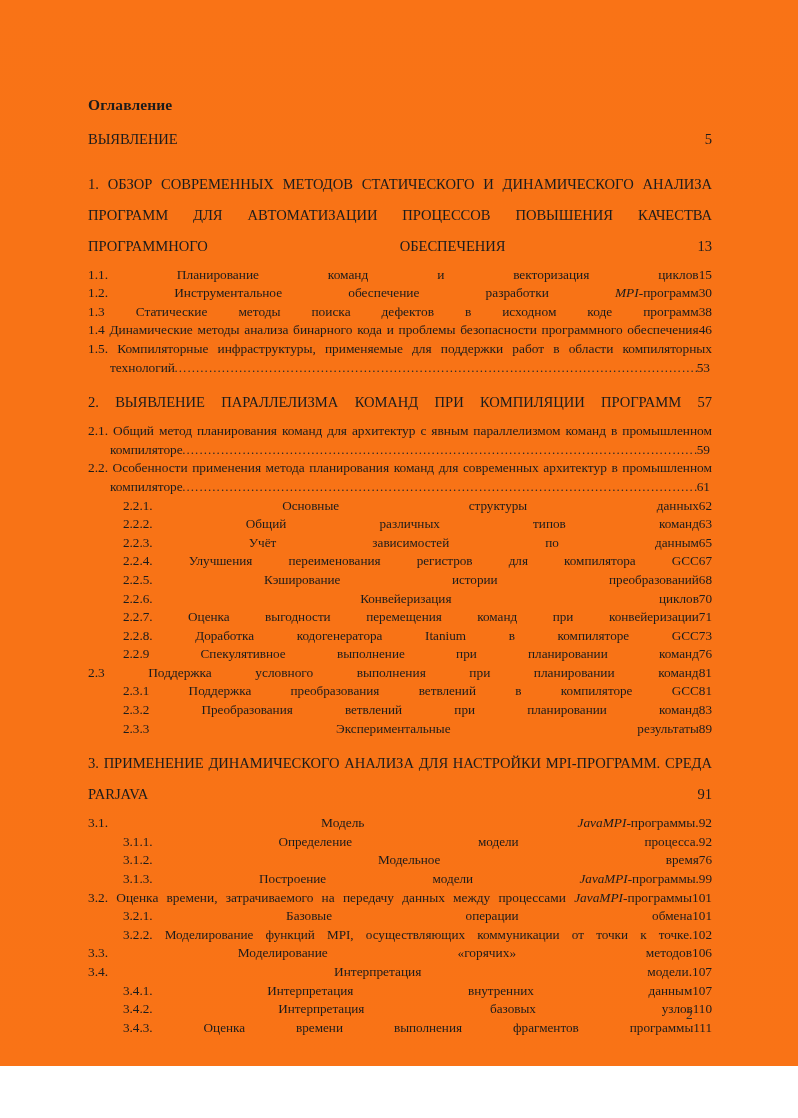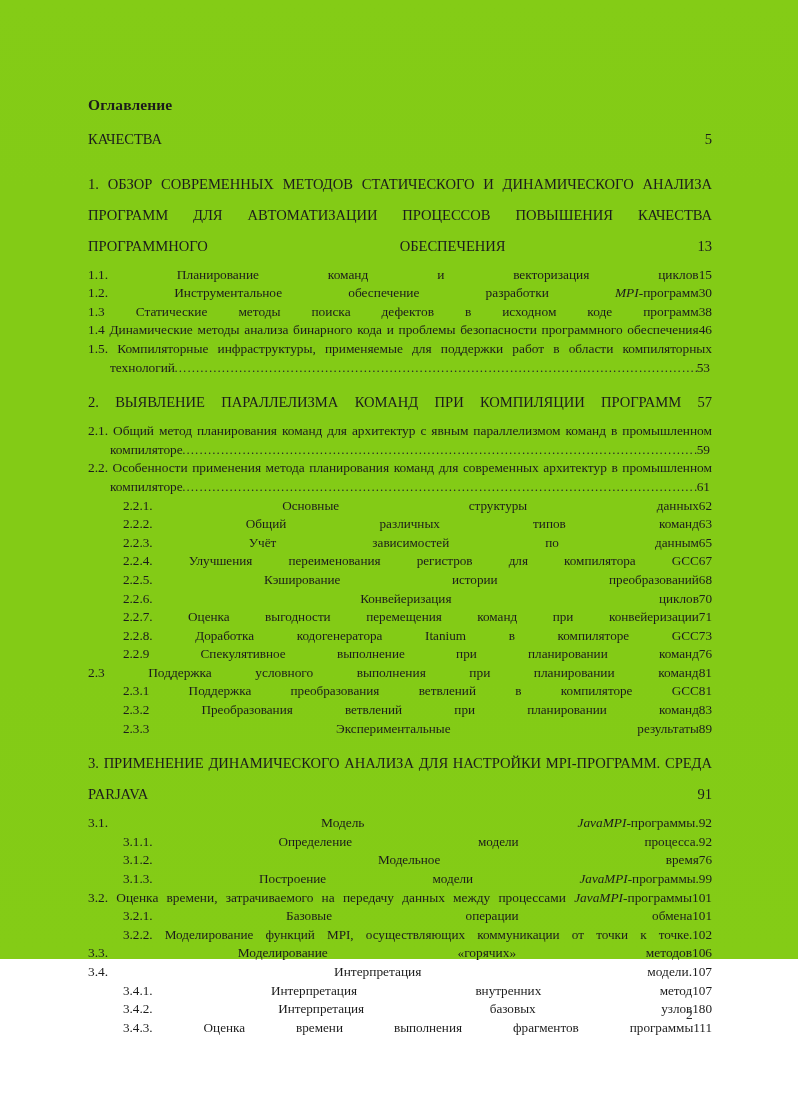--- a/index.html
+++ b/index.html
@@ -14,22 +14,22 @@
     position: relative;
     font-family: "Liberation Serif", "DejaVu Serif", serif;
     color: #1c1c1c;
     overflow: hidden;
   }
 
   .page {
     position: absolute;
     left: 0; top: 0;
     width: 798px;
-    height: 959px;
-    background: #84cc16;
+    height: 1066px;
+    background: #f97316;
   }
 
   .content {
     position: absolute;
     left: 88px;
     top: 96px;
     width: 624px;
   }
 
   
@@ -124,21 +124,21 @@
 </head>
 <body>
 
 <div class="page">
 
   <div class="content">
 
     <div class="toc-title">Оглавление</div>
 
     <div id="toc-list">
-        <div class="toc-entry lvl1"><span class="txt"><span>КАЧЕСТВА</span></span><span class="leader" style="width: 0px;"> ........................................................................................................................................................................................................</span><span class="pg"> 5</span></div>
+        <div class="toc-entry lvl1"><span class="txt"><span>ВЫЯВЛЕНИЕ</span></span><span class="leader" style="width: 0px;"> ........................................................................................................................................................................................................</span><span class="pg"> 5</span></div>
         <div class="gap-small"></div>
         <div class="gap-before-ch"></div>
         <div class="toc-entry lvl1"><span class="txt"><span>1. ОБЗОР СОВРЕМЕННЫХ МЕТОДОВ СТАТИЧЕСКОГО И ДИНАМИЧЕСКОГО АНАЛИЗА ПРОГРАММ ДЛЯ АВТОМАТИЗАЦИИ ПРОЦЕССОВ ПОВЫШЕНИЯ КАЧЕСТВА ПРОГРАММНОГО ОБЕСПЕЧЕНИЯ</span></span><span class="leader" style="width: 0px;"> ........................................................................................................................................................................................................</span><span class="pg"> 13</span></div>
         <div class="gap-small"></div>
         <div class="toc-entry lvl2"><span class="txt"><span>1.1. Планирование команд и векторизация циклов</span></span><span class="leader" style="width: 0px;"> ........................................................................................................................................................................................................</span><span class="pg">15</span></div>
         <div class="toc-entry lvl2"><span class="txt"><span>1.2. Инструментальное обеспечение разработки </span><span class="ital">MPI</span><span>-программ</span></span><span class="leader" style="width: 0px;"> ........................................................................................................................................................................................................</span><span class="pg">30</span></div>
         <div class="toc-entry lvl2"><span class="txt"><span>1.3 Статические методы поиска дефектов в исходном коде программ</span></span><span class="leader" style="width: 0px;"> ........................................................................................................................................................................................................</span><span class="pg">38</span></div>
         <div class="toc-entry lvl2"><span class="txt"><span>1.4 Динамические методы анализа бинарного кода и проблемы безопасности программного обеспечения</span></span><span class="leader" style="width: 0px;"> ........................................................................................................................................................................................................</span><span class="pg">46</span></div>
         <div class="toc-entry lvl2"><span class="txt"><span>1.5. Компиляторные инфраструктуры, применяемые для поддержки работ в области компиляторных технологий</span></span><span class="leader" style="width: 521.625px;"> ........................................................................................................................................................................................................</span><span class="pg">53</span></div>
         <div class="gap-before-ch"></div>
@@ -164,22 +164,22 @@
         <div class="gap-small"></div>
         <div class="toc-entry lvl2"><span class="txt"><span>3.1. Модель </span><span class="ital">JavaMPI</span><span>-программы.</span></span><span class="leader" style="width: 0px;"> ........................................................................................................................................................................................................</span><span class="pg">92</span></div>
         <div class="toc-entry lvl3"><span class="txt"><span>3.1.1. Определение модели процесса.</span></span><span class="leader" style="width: 0px;"> ........................................................................................................................................................................................................</span><span class="pg">92</span></div>
         <div class="toc-entry lvl3"><span class="txt"><span>3.1.2. Модельное время</span></span><span class="leader" style="width: 0px;"> ........................................................................................................................................................................................................</span><span class="pg">76</span></div>
         <div class="toc-entry lvl3"><span class="txt"><span>3.1.3. Построение модели </span><span class="ital">JavaMPI</span><span>-программы.</span></span><span class="leader" style="width: 0px;"> ........................................................................................................................................................................................................</span><span class="pg">99</span></div>
         <div class="toc-entry lvl2"><span class="txt"><span>3.2. Оценка времени, затрачиваемого на передачу данных между процессами </span><span class="ital">JavaMPI</span><span>-программы</span></span><span class="leader" style="width: 0px;"> ........................................................................................................................................................................................................</span><span class="pg">101</span></div>
         <div class="toc-entry lvl3"><span class="txt"><span>3.2.1. Базовые операции обмена</span></span><span class="leader" style="width: 0px;"> ........................................................................................................................................................................................................</span><span class="pg">101</span></div>
         <div class="toc-entry lvl3"><span class="txt"><span>3.2.2. Моделирование функций MPI, осуществляющих коммуникации от точки к точке.</span></span><span class="leader" style="width: 0px;"> ........................................................................................................................................................................................................</span><span class="pg">102</span></div>
         <div class="toc-entry lvl2"><span class="txt"><span>3.3. Моделирование «горячих» методов</span></span><span class="leader" style="width: 0px;"> ........................................................................................................................................................................................................</span><span class="pg">106</span></div>
         <div class="toc-entry lvl2"><span class="txt"><span>3.4. Интерпретация модели.</span></span><span class="leader" style="width: 0px;"> ........................................................................................................................................................................................................</span><span class="pg">107</span></div>
-        <div class="toc-entry lvl3"><span class="txt"><span>3.4.1. Интерпретация внутренних метод</span></span><span class="leader" style="width: 0px;"> ........................................................................................................................................................................................................</span><span class="pg">107</span></div>
-        <div class="toc-entry lvl3"><span class="txt"><span>3.4.2. Интерпретация базовых узлов</span></span><span class="leader" style="width: 0px;"> ........................................................................................................................................................................................................</span><span class="pg">180</span></div>
+        <div class="toc-entry lvl3"><span class="txt"><span>3.4.1. Интерпретация внутренних данным</span></span><span class="leader" style="width: 0px;"> ........................................................................................................................................................................................................</span><span class="pg">107</span></div>
+        <div class="toc-entry lvl3"><span class="txt"><span>3.4.2. Интерпретация базовых узлов</span></span><span class="leader" style="width: 0px;"> ........................................................................................................................................................................................................</span><span class="pg">110</span></div>
         <div class="toc-entry lvl3"><span class="txt"><span>3.4.3. Оценка времени выполнения фрагментов программы</span></span><span class="leader" style="width: 0px;"> ........................................................................................................................................................................................................</span><span class="pg">111</span></div>
       </div>
 
   </div>
 
   <div class="folio">2</div>
 
   <div class="paper-tone"></div>
 </div>
 

